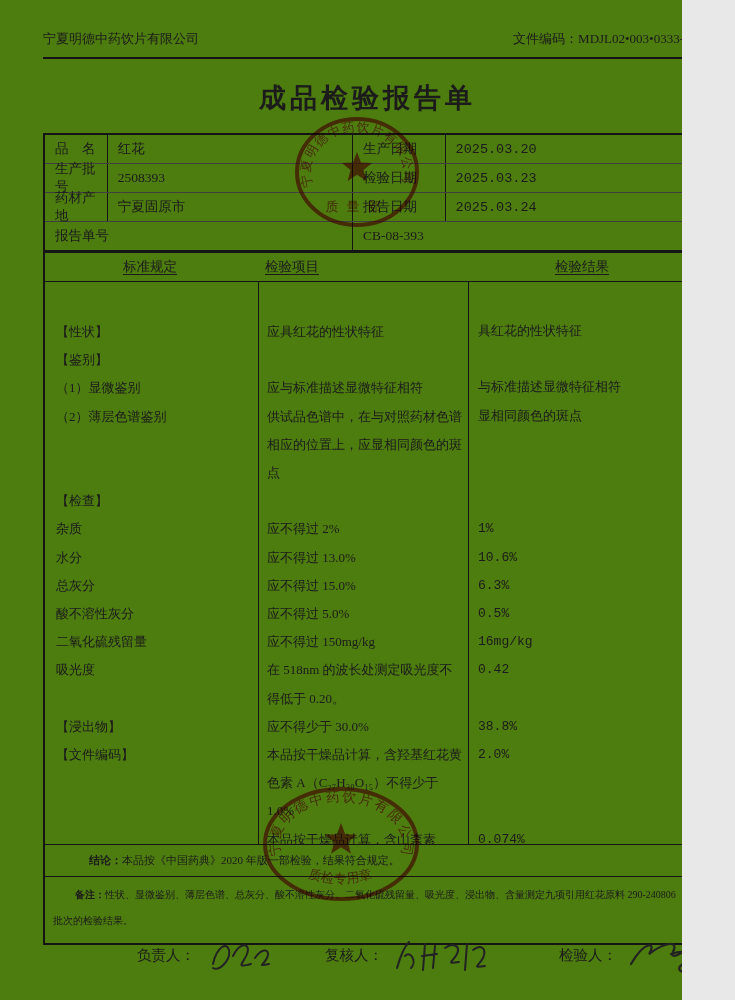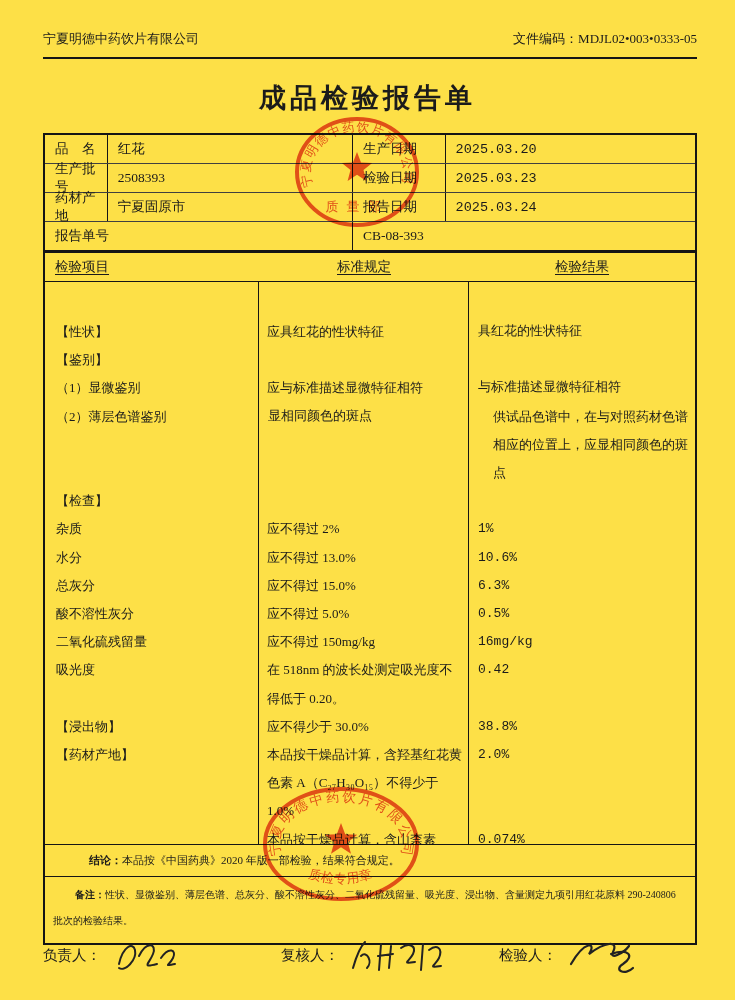--- a/index.html
+++ b/index.html
@@ -1,16 +1,16 @@
 <!DOCTYPE html>
 <html><head>
 <meta charset="utf-8">
 <style>
   html,body{margin:0;padding:0;background:#e8e8e8;}
-  .page{position:relative;width:735px;height:1000px;background:#fde047;color:#1b1b1b;
+  .page{position:relative;width:682px;height:1000px;background:#4d7c0f;color:#1b1b1b;
         font-family:"Liberation Serif","DejaVu Serif",serif;overflow:hidden;}
   
   .hdr{position:absolute;left:43px;top:30px;width:654px;display:flex;
        justify-content:space-between;align-items:flex-end;font-size:13px;}
   .hdr-rule{position:absolute;left:43px;top:57px;width:654px;border-top:2px solid #151515;}
   .title{position:absolute;left:0;top:80px;width:735px;text-align:center;
          font-size:27px;font-weight:bold;letter-spacing:4px;}
   
   .info-table{position:absolute;left:43px;top:133px;width:654px;
               border:2px solid #151515;box-sizing:border-box;background:transparent;}
@@ -40,21 +40,21 @@
   .mc2{width:210px;padding-left:8px;padding-right:4px;}
   .mc3{flex:1;padding-left:9px;padding-right:4px;font-family:Liberation Mono, monospace;}
   .crow{border-top:1px solid #151515;min-height:32px;display:flex;align-items:center;
         font-size:11px;padding-left:44px;box-sizing:border-box;}
   .rrow{border-top:1px solid #151515;padding:5px 10px 9px 8px;font-size:10px;
         line-height:26px;text-indent:2.2em;box-sizing:border-box;}
   .blb{font-weight:bold;}
   
   .footer{position:absolute;left:43px;top:946px;width:670px;display:flex;
           align-items:flex-start;font-size:14.5px;}
-  .fgroup{display:flex;align-items:flex-start;}
+  .fgroup{display:flex;align-items:flex-start;justify-content:flex-end;}
   .fg1{width:238px;}.fg2{width:218px;}.fg3{flex:1;}
   .sig{margin-left:6px;margin-top:-12px;}
   
   .stamp{position:absolute;mix-blend-mode:multiply;opacity:.84;pointer-events:none;}
   #stamp-top{left:287px;top:110px;}
   #stamp-bottom{left:256px;top:784px;}
 </style>
 </head>
 <body>
 
@@ -92,25 +92,25 @@
         </div>
       </div>
     <div class="irow">
       <div class="ic nb wA">报告单号</div>
       <div class="ic wB">CB-08-393</div>
     </div>
   </div>
 
   <div class="main-table">
     <div class="mhead">
+      <div class="mh mh2">
+          <u>标准规定</u>
+        </div>
       <div class="mh mh1">
           <u>检验项目</u>
-        </div>
-      <div class="mh mh2">
-          <u>标准规定</u>
         </div>
       <div class="mh mh3">
           <u>检验结果</u>
         </div>
     </div>
     <div class="mbody" id="mbody">
       <div class="vline vl1"></div>
       <div class="vline vl2"></div>
     <div class="mrow first">
           <div class="mc mc1">【性状】</div>
@@ -122,22 +122,22 @@
           <div class="mc mc2"></div>
           <div class="mc mc3"></div>
         </div>
         <div class="mrow">
           <div class="mc mc1">（1）显微鉴别</div>
           <div class="mc mc2">应与标准描述显微特征相符</div>
           <div class="mc mc3">与标准描述显微特征相符</div>
         </div>
         <div class="mrow">
           <div class="mc mc1">（2）薄层色谱鉴别</div>
+          <div class="mc mc2">供试品色谱中，在与对照药材色谱相应的位置上，应显相同颜色的斑点</div>
           <div class="mc mc3">显相同颜色的斑点</div>
-          <div class="mc mc2">供试品色谱中，在与对照药材色谱相应的位置上，应显相同颜色的斑点</div>
         </div>
         <div class="mrow">
           <div class="mc mc1">【检查】</div>
           <div class="mc mc2"></div>
           <div class="mc mc3"></div>
         </div>
         <div class="mrow">
           <div class="mc mc1">杂质</div>
           <div class="mc mc2">应不得过 2%</div>
           <div class="mc mc3">1%</div>
@@ -166,21 +166,21 @@
           <div class="mc mc1">吸光度</div>
           <div class="mc mc2">在 518nm 的波长处测定吸光度不得低于 0.20。</div>
           <div class="mc mc3">0.42</div>
         </div>
         <div class="mrow">
           <div class="mc mc1">【浸出物】</div>
           <div class="mc mc2">应不得少于 30.0%</div>
           <div class="mc mc3">38.8%</div>
         </div>
         <div class="mrow">
-          <div class="mc mc1">【药材产地】</div>
+          <div class="mc mc1">【文件编码】</div>
           <div class="mc mc2">本品按干燥品计算，含羟基红花黄色素 A（C₂₇H₃₀O₁₅）不得少于 1.0%</div>
           <div class="mc mc3">2.0%</div>
         </div>
         <div class="mrow">
           <div class="mc mc1"></div>
           <div class="mc mc2">本品按干燥品计算，含山柰素（C₁₅H₁₀O₆）不得少于 0.050%</div>
           <div class="mc mc3">0.074%</div>
         </div>
       </div>
     <div class="crow">

